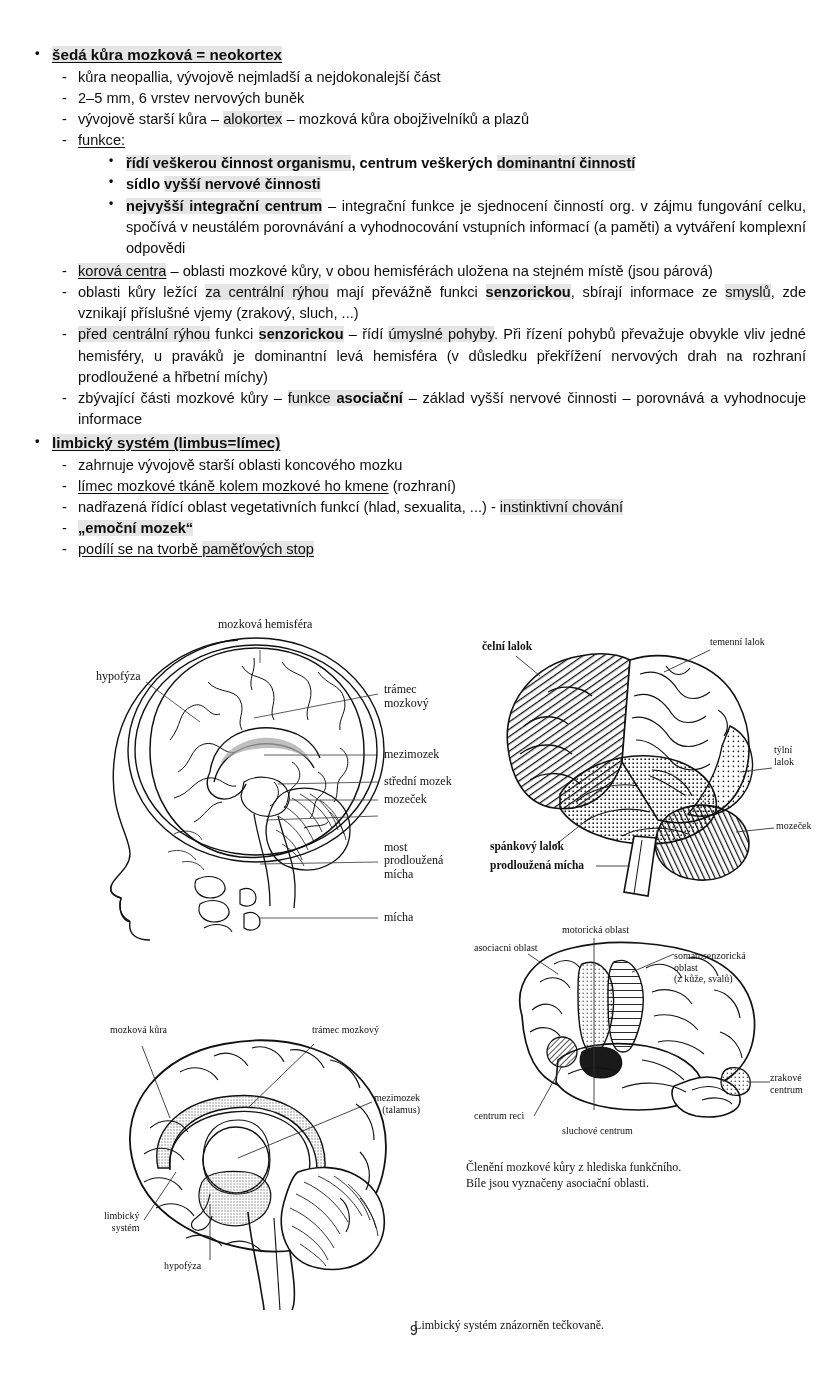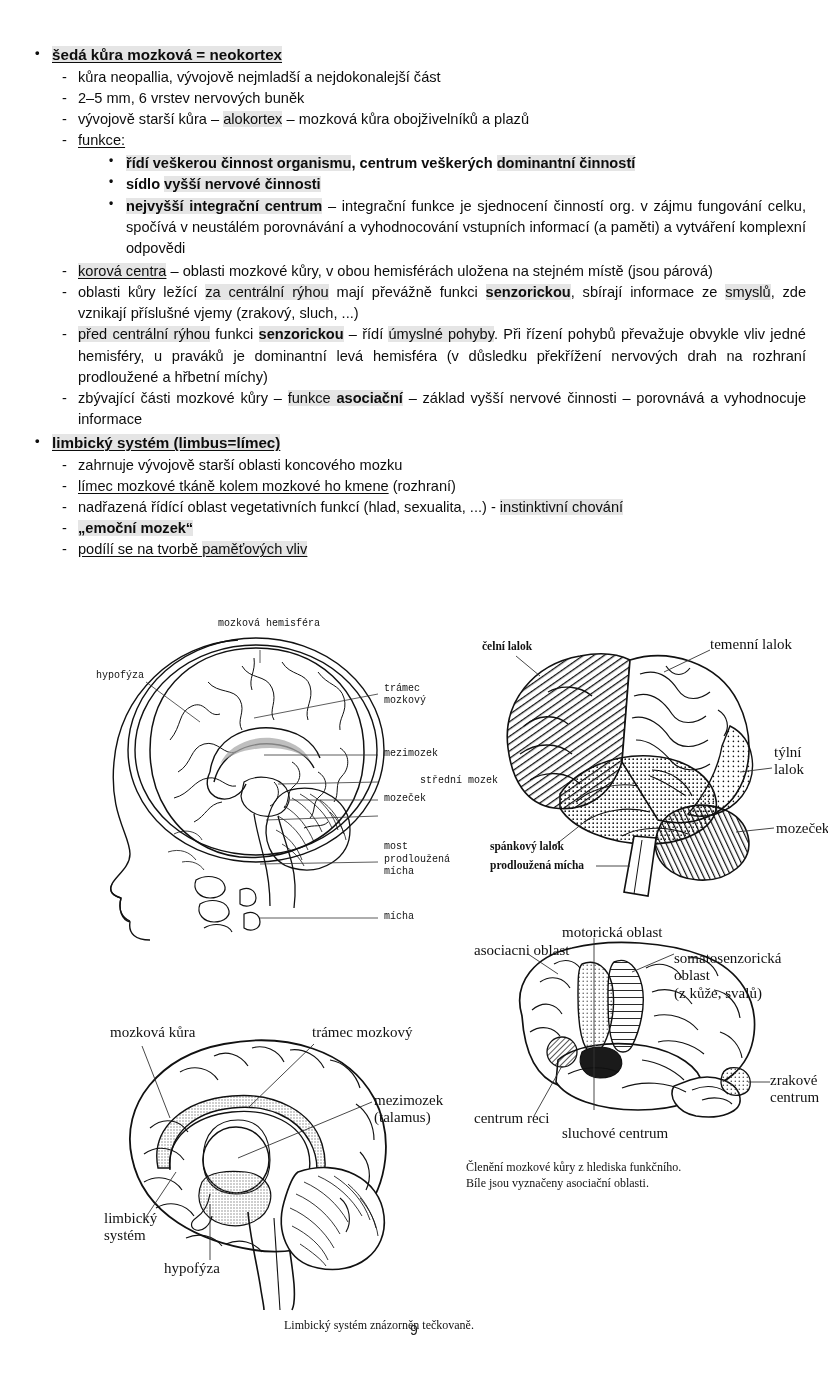--- a/index.html
+++ b/index.html
@@ -90,29 +90,29 @@
     position: absolute;
     left: 0;
     top: 612px;
     width: 828px;
     height: 700px;
   }
   .fig { position: absolute; }
 
   .lbl {
     position: absolute;
-    font-family: Liberation Mono, monospace;
-    font-size: 10px;
+    font-family: Liberation Serif, serif;
+    font-size: 12px;
     color: #111;
     white-space: pre;
     line-height: 1.15;
   }
   .lbl.serif {
     font-family: "Liberation Serif", serif;
-    font-size: 15px;
+    font-size: 10px;
   }
   .lbl.serifb {
     font-family: "Liberation Serif", serif;
     font-size: 11.5px;
     font-weight: bold;
   }
   .caption {
     position: absolute;
     font-family: "Liberation Serif", serif;
     font-size: 12px;
@@ -220,21 +220,21 @@
       <li class="b2">
         <span class="dash">-</span>
         <span>nadřazená řídící oblast vegetativních funkcí (hlad, sexualita, ...) - </span><span class="hl">instinktivní chování</span>
       </li>
       <li class="b2">
         <span class="dash">-</span>
         <span class="hl bd">„emoční mozek“</span>
       </li>
       <li class="b2">
         <span class="dash">-</span>
-        <span class="un">podílí se na tvorbě </span><span class="hl un">paměťových vliv</span>
+        <span class="un">podílí se na tvorbě </span><span class="hl un">paměťových stop</span>
       </li>
     </ul>
 
   </ul>
 </div>
 
 <div class="figures">
 
   <div class="fig" style="left:78px; top:10px; width:400px; height:320px;">
     <svg width="400" height="320" viewBox="0 0 400 320">
@@ -332,21 +332,21 @@
         <line x1="182" y1="242" x2="300" y2="240"></line>
         <line x1="182" y1="296" x2="300" y2="296"></line>
       </g>
     </svg>
 
     <div class="lbl" style="left:140px; top:-4px;">mozková hemisféra</div>
     <div class="lbl" style="left:18px; top:48px;">hypofýza</div>
     <div class="lbl" style="left:306px; top:61px;">trámec
 mozkový</div>
     <div class="lbl" style="left:306px; top:126px;">mezimozek</div>
-    <div class="lbl" style="left:306px; top:153px;margin-left:36px;">střední mozek</div>
+    <div class="lbl" style="left:306px; top:153px;">střední mozek</div>
     <div class="lbl" style="left:306px; top:171px;">mozeček</div>
     <div class="lbl" style="left:306px; top:187px;margin-top:32px;">most</div>
     <div class="lbl" style="left:306px; top:232px;">prodloužená
 mícha</div>
     <div class="lbl" style="left:306px; top:289px;">mícha</div>
   </div>
 
   <div class="fig" style="left:472px; top:18px; width:340px; height:270px;">
     <svg width="340" height="270" viewBox="0 0 340 270">
       <defs>
@@ -502,21 +502,21 @@
 (z kůže, svalů)</div>
     <div class="lbl serif" style="left:308px; top:152px;">zrakové
 centrum</div>
     <div class="lbl serif" style="left:12px; top:190px;">centrum reci</div>
     <div class="lbl serif" style="left:100px; top:205px;">sluchové centrum</div>
 
     <div class="caption" style="left:4px; top:240px; width:340px;">Členění mozkové kůry z hlediska funkčního.
 Bíle jsou vyznačeny asociační oblasti.</div>
   </div>
 
-  <div class="fig" style="left:98px; top:400px; width:380px; height:300px;">
+  <div class="fig" style="left:98px; top:400px; width:380px; height:300px;text-align:right;">
     <svg width="380" height="300" viewBox="0 0 380 300">
       <defs>
         <pattern id="dotLimb" width="3" height="3" patternUnits="userSpaceOnUse">
           <circle cx="1" cy="1" r="0.7" fill="#777"></circle>
         </pattern>
       </defs>
 
       <path d="M34,146 C22,92 62,44 126,32 C188,20 250,38 276,86
                C296,124 290,172 264,204 C240,232 196,244 156,238
                C104,230 46,204 34,146 Z" fill="#ffffff" stroke="#111" stroke-width="1.8"></path>

